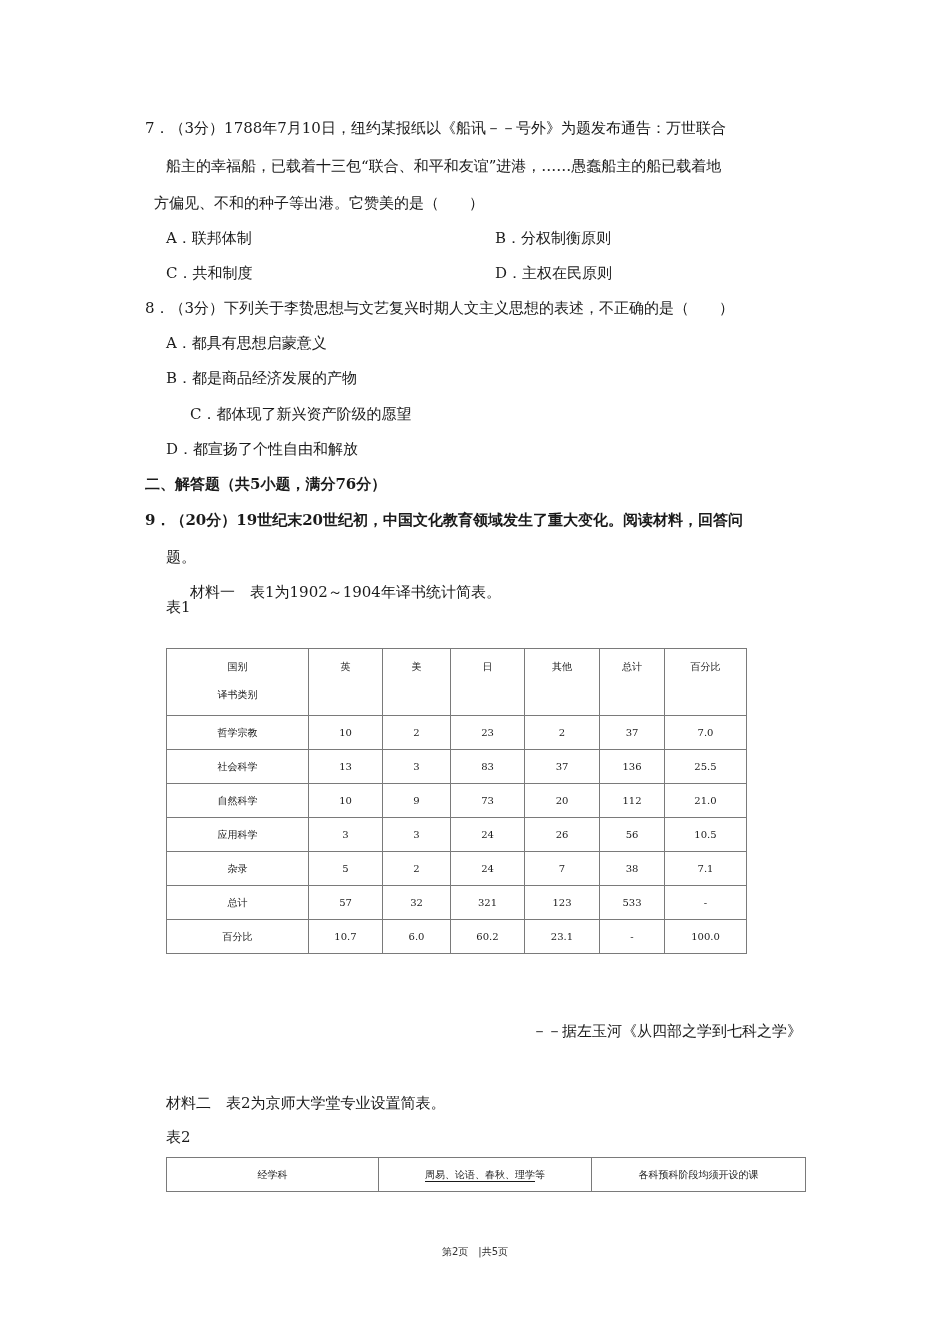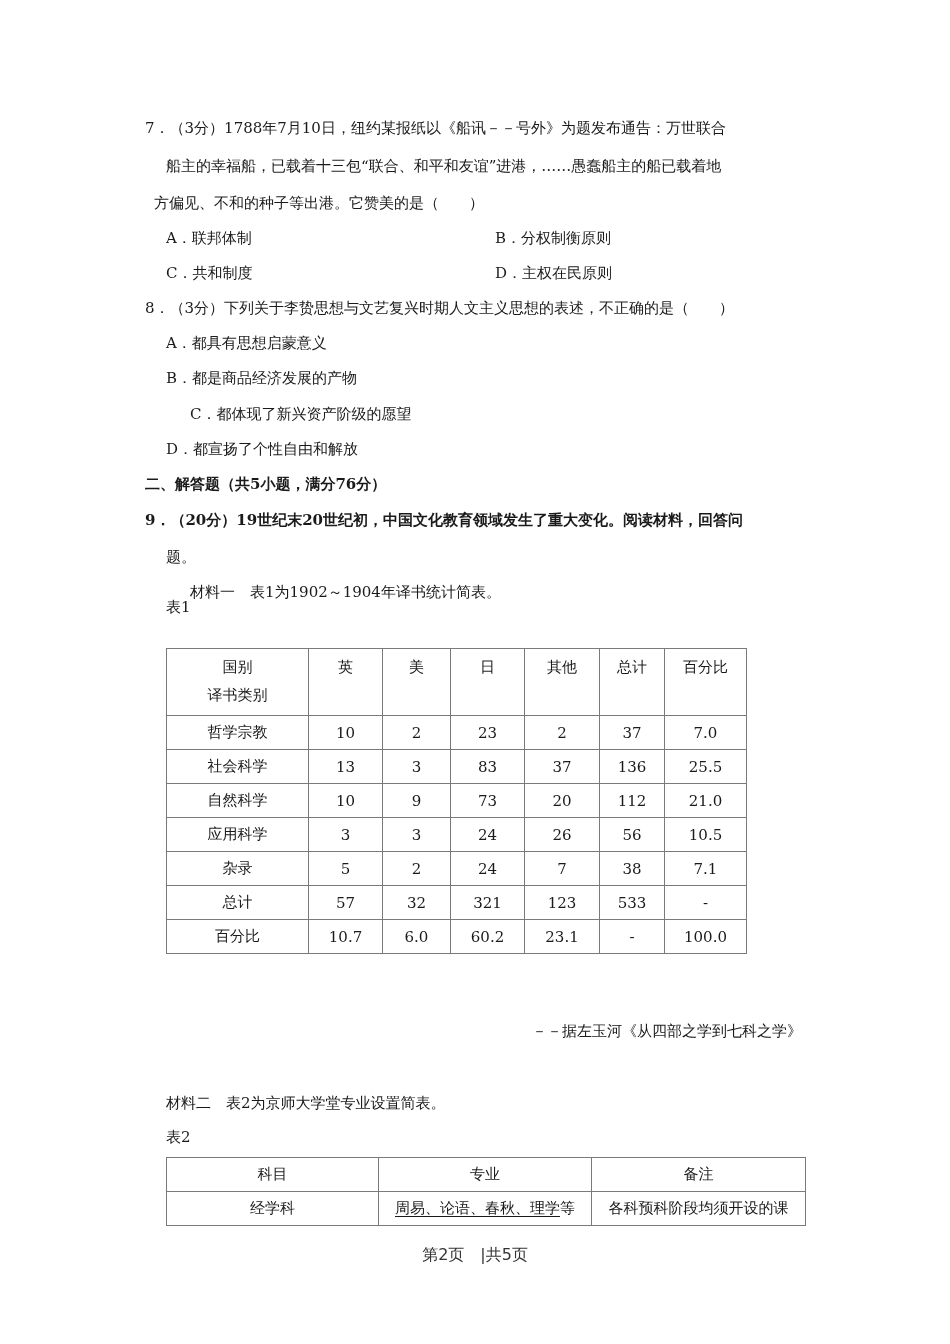--- a/index.html
+++ b/index.html
@@ -5,33 +5,33 @@
   html, body { margin: 0; padding: 0; background: #ffffff; }
   body {
     width: 950px; height: 1344px; position: relative; overflow: hidden;
     font-family: "DejaVu Serif", "Liberation Serif", serif;
     color: #1a1a1a; font-size: 15px;
   }
   .line { position: absolute; white-space: nowrap; line-height: 20px; text-align: center; }
   .bold { font-weight: bold; }
   table.t1, table.t2 {
     position: absolute; border-collapse: collapse; table-layout: fixed;
-    font-size: 15px;
+    font-size: 10px;
   }
   table.t1 td, table.t2 td {
     border: 1px solid #7a7a7a; text-align: center; padding: 0; color: #1a1a1a;
   }
   table.t1 { left: 166px; top: 648px; width: 580px; }
   table.t1 tr.hdr td { height: 62px; vertical-align: top; padding-top: 4px; line-height: 28px; }
   table.t1 tr.row td { height: 33px; vertical-align: middle; }
   table.t2 { left: 166px; top: 1157px; width: 639px; }
   table.t2 td { height: 33px; vertical-align: middle; }
   .ul { text-decoration: underline; text-underline-offset: 3px; }
   .footer { position: absolute; top: 1245px; left: 0; width: 950px; text-align: center;
-    font-family: "DejaVu Sans", "Liberation Sans", sans-serif; font-size: 16px; color: #333; }
+    font-family: "DejaVu Sans", "Liberation Sans", sans-serif; font-size: 10px; color: #333; }
 </style>
 </head>
 <body>
 
 <div class="line" style="left:145px; top:118px;">7．（3分）1788年7月10日，纽约某报纸以《船讯－－号外》为题发布通告：万世联合</div>
 <div class="line" style="left:166px; top:156px;">船主的幸福船，已载着十三包“联合、和平和友谊”进港，……愚蠢船主的船已载着地</div>
 <div class="line" style="left:154px; top:193px;">方偏见、不和的种子等出港。它赞美的是（　　）</div>
 <div class="line" style="left:166px; top:228px;">A．联邦体制</div>
 <div class="line" style="left:495px; top:228px;">B．分权制衡原则</div>
 <div class="line" style="left:166px; top:263px;">C．共和制度</div>
@@ -144,25 +144,20 @@
 <div class="line" style="left:166px; top:1093px;">材料二　表2为京师大学堂专业设置简表。</div>
 <div class="line" style="left:166px; top:1127px;">表2</div>
 
 <table class="t2">
   <colgroup>
     <col style="width:212px">
       <col style="width:213px">
       <col style="width:214px">
   </colgroup>
   <tbody>
-      <tr>
-    <td>科目</td>
-    <td>专业</td>
-    <td>备注</td>
-  </tr>
   <tr>
     <td>经学科</td>
     <td><span class="ul">周易、论语、春秋、理学</span><span>等</span></td>
     <td>各科预科阶段均须开设的课</td>
   </tr>
 </tbody>
   </table>
 
 <div class="footer">第2页　|共5页</div>
 

